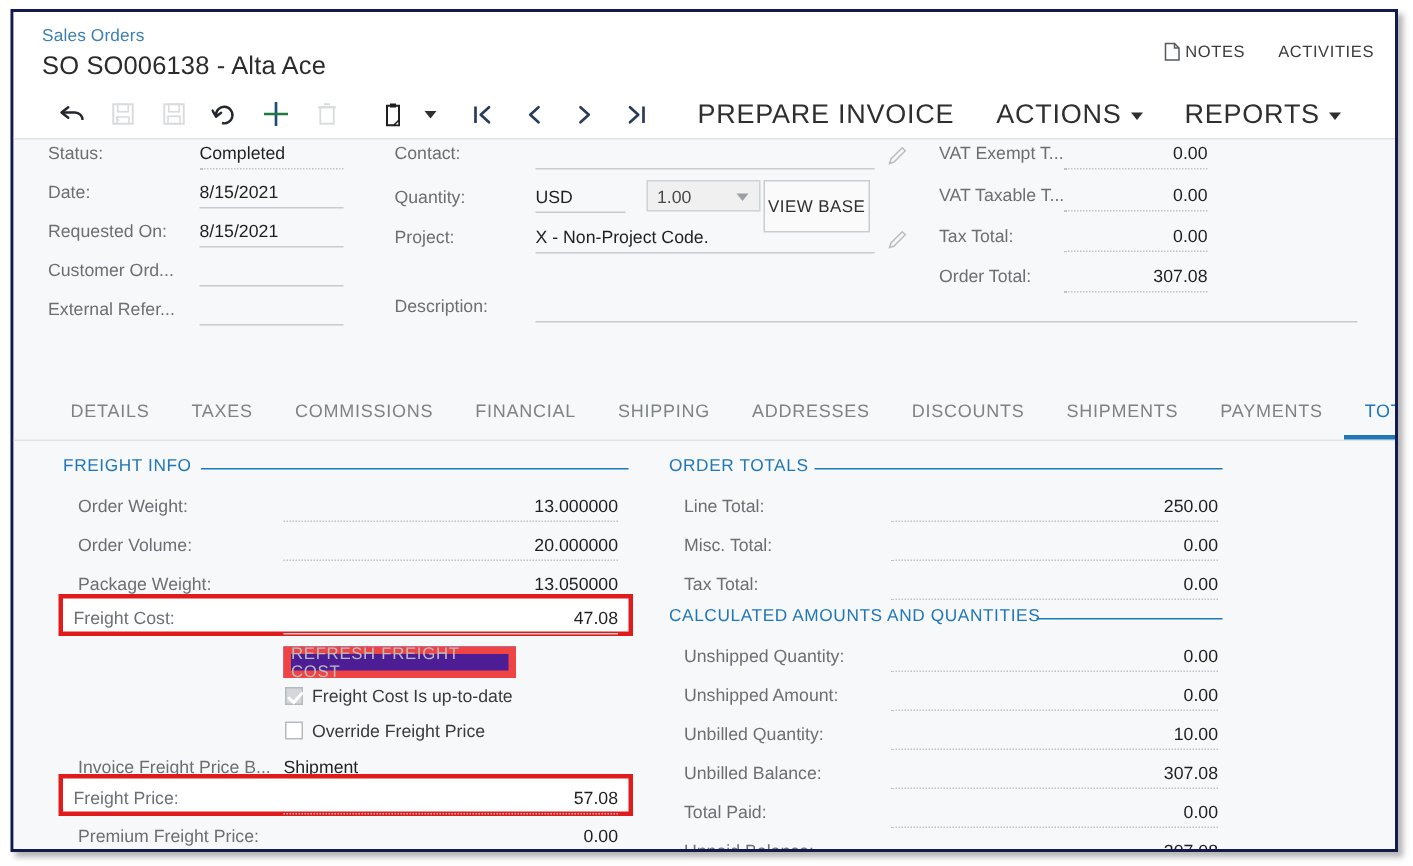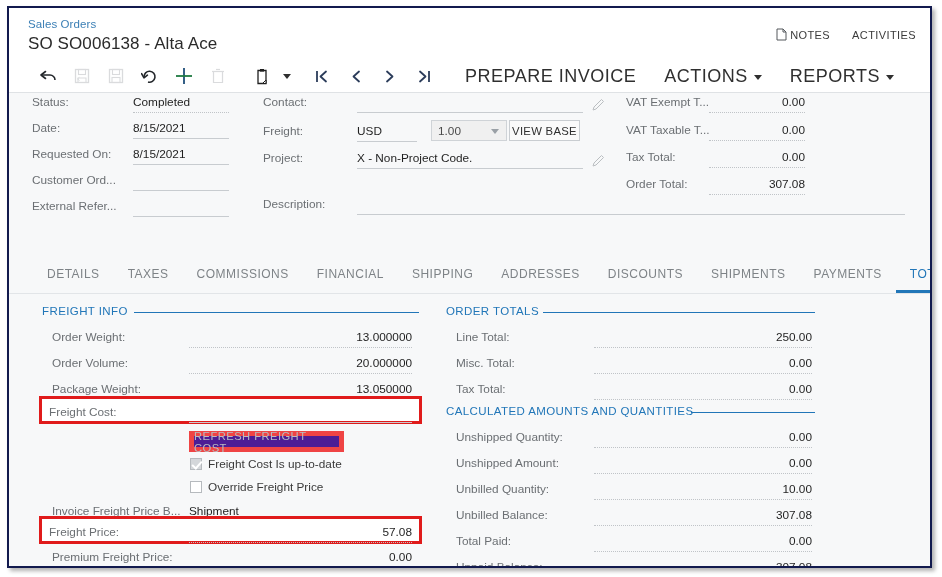--- a/index.html
+++ b/index.html
@@ -105,21 +105,21 @@
     font-size: 11.8px; color: #4a4a4a;
   }
   .ratebox .ddarrow {
     position:absolute; right:7px; top:8px;
     width:0;height:0;border-left:4px solid transparent;border-right:4px solid transparent;border-top:5px solid #9aa0a6;
   }
   .viewbase {
     position: absolute;
     border: 1px solid #c9cdd1;
     background: #fafafa;
-    height: 21px;
+    height: 35px;
     display:flex;align-items:center;justify-content:center;
     font-size: 11.3px; color: #2f2f2f; letter-spacing:.3px;
     cursor:pointer;
   }
 
   
   .tabbar {
     position: absolute; left: 0; top: 232px;
     width: 100%; height: 54px;
     background: #f7f8f9;
@@ -336,21 +336,21 @@
 
     <div class="fld lbl" style="left:254px; top:2px;">Contact:</div>
     <div class="fld val" style="left:348px; top:2px;"></div>
     <div class="uline" style="left:348px; top:19px; width:226px;"></div>
     <div class="pencil" style="left:583px; top:4px;">
       <svg width="13" height="13" viewBox="0 0 13 13">
           <path d="M1 12 L2 9 L9.5 1.5 L11.5 3.5 L4 11 Z" fill="none" stroke="#8a8f94" stroke-width="1"></path>
         </svg>
     </div>
 
-    <div class="fld lbl" style="left:254px; top:31px;">Freight:</div>
+    <div class="fld lbl" style="left:254px; top:31px;">Quantity:</div>
     <div class="fld val" style="left:348px; top:31px;">USD</div>
     <div class="uline" style="left:348px; top:48px; width:60px;"></div>
 
     <div class="ratebox" style="left:422px; top:27px; width:76px;">
       <span>1.00</span>
       <span class="ddarrow"></span>
     </div>
     <div class="viewbase" style="left:500px; top:27px; width:71px;">VIEW BASE</div>
 
     <div class="fld lbl" style="left:254px; top:58px;">Project:</div>
@@ -408,20 +408,21 @@
     <div class="row-lbl" style="left:43px; top:62px;">Order Volume:</div>
     <div class="row-val" style="left:180px; top:62px; width:223px;">20.000000</div>
     <div class="dotline" style="left:180px; top:79px; width:223px;"></div>
 
     <div class="row-lbl" style="left:43px; top:88px;">Package Weight:</div>
     <div class="row-val" style="left:180px; top:88px; width:223px;">13.050000</div>
     <div class="dotline" style="left:180px; top:105px; width:223px;"></div>
 
     <div class="hl" style="left:30px; top:102px; width:383px; height:28px;"></div>
     <div class="hl-inner row-lbl" style="left:40px; top:111px;">Freight Cost:</div>
+    <div class="hl-inner row-val" style="left:180px; top:111px; width:223px;">47.08</div>
     <div class="hl-inner uline" style="left:180px; top:128px; width:223px;"></div>
 
     <div class="btn-dis" style="left:180px; top:137px; width:155px; height:21px;">REFRESH FREIGHT COST</div>
 
     <div class="cb checked" style="left:181px; top:164px;"></div>
     <div class="cb-lbl" style="left:199px; top:163px;">Freight Cost Is up-to-date</div>
 
     <div class="cb" style="left:181px; top:187px;"></div>
     <div class="cb-lbl" style="left:199px; top:186px;">Override Freight Price</div>
 

